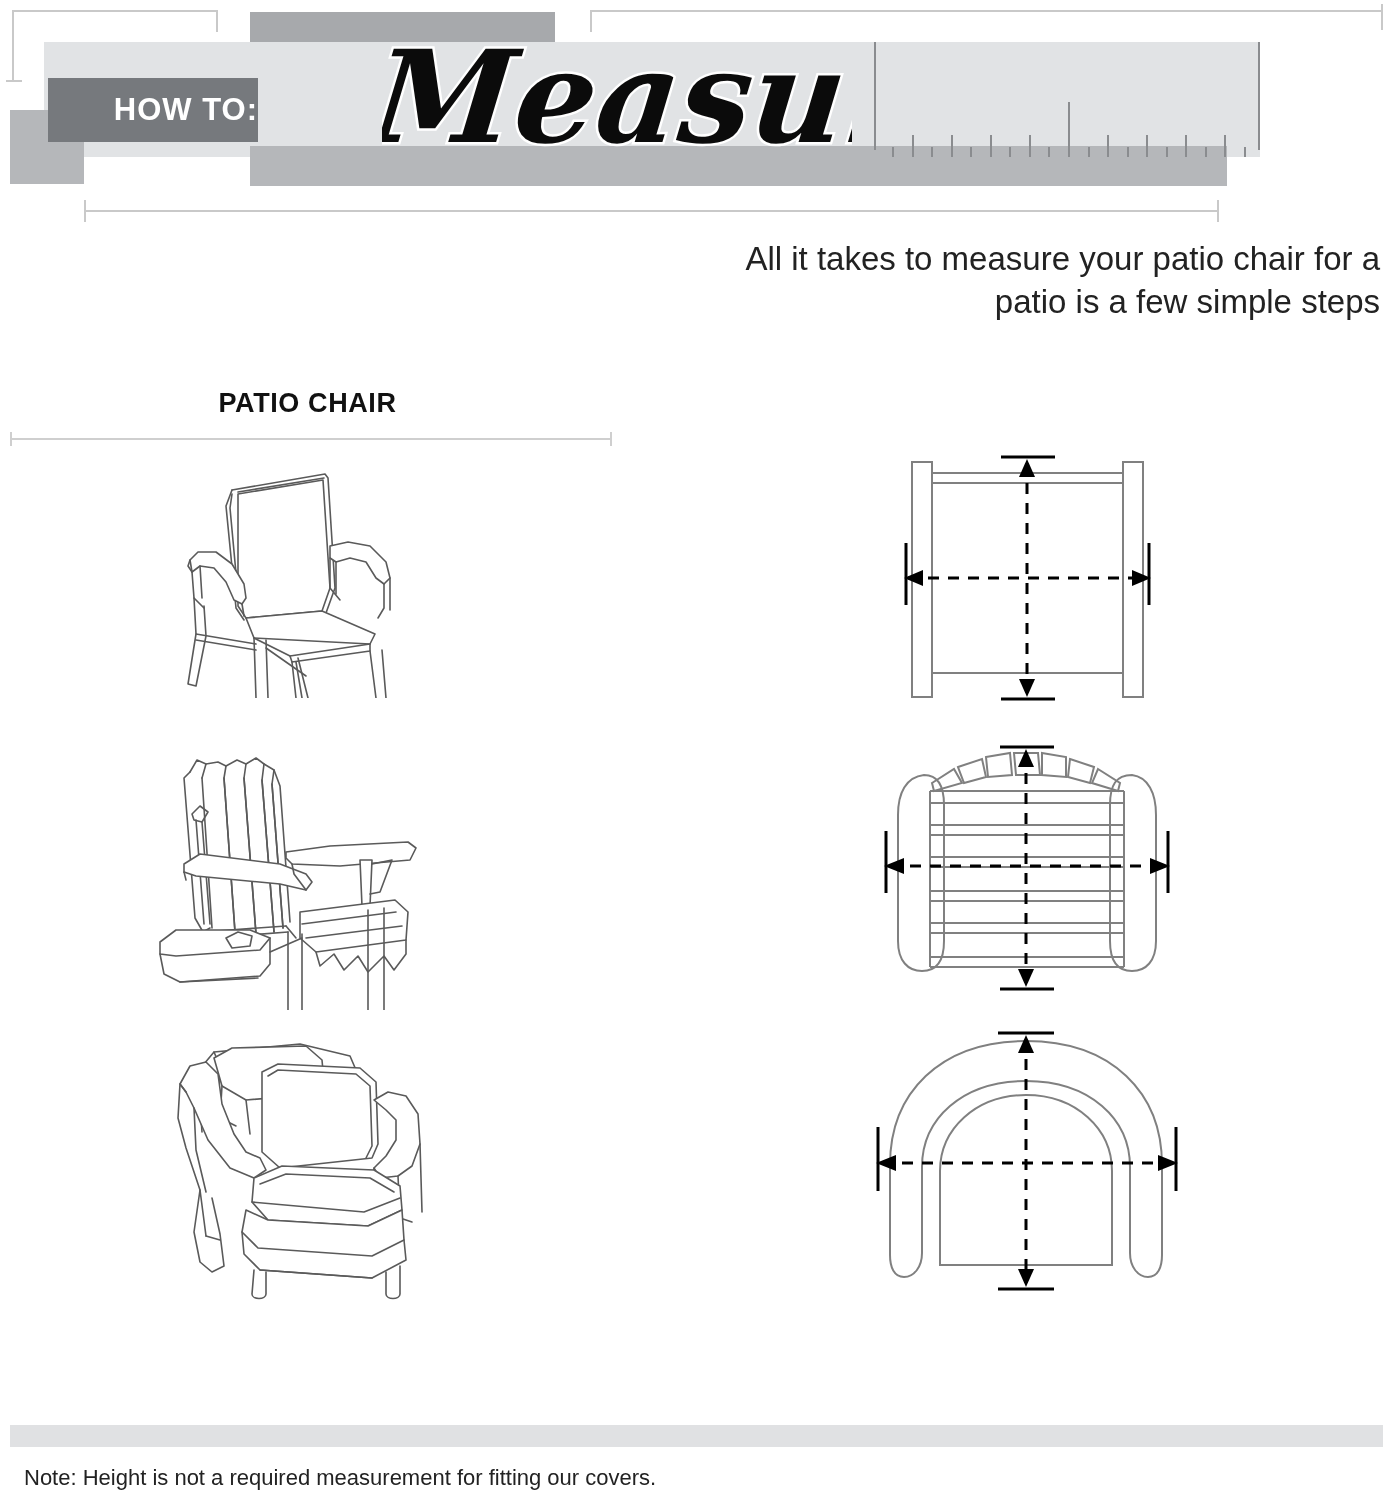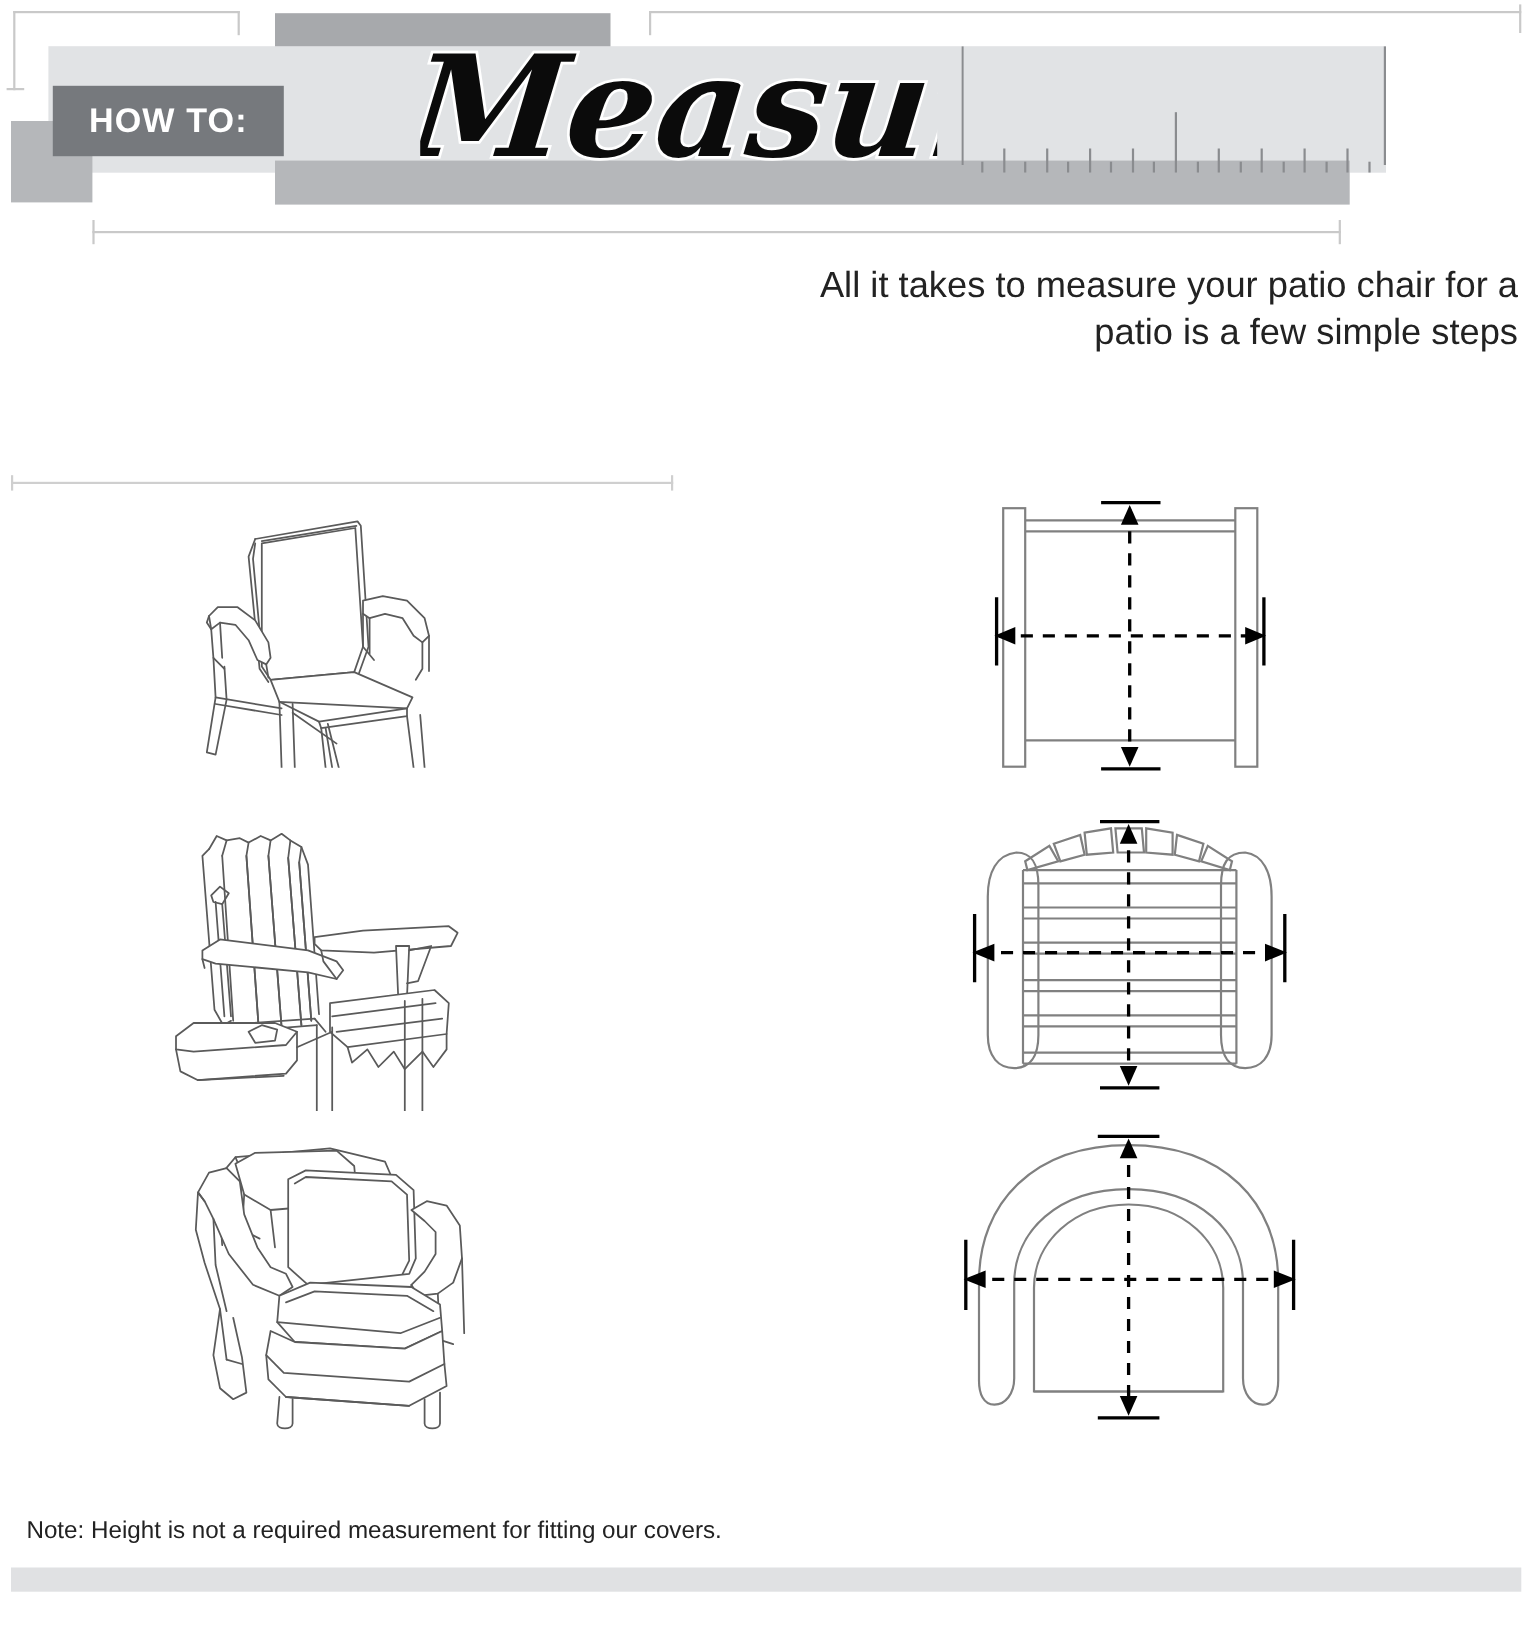--- a/index.html
+++ b/index.html
@@ -32,21 +32,21 @@
   .brk-b{left:84px;top:210px;width:1135px;height:0;border-width:0 0 2px 0;}
   .brk-b-lcap{left:84px;top:200px;width:0;height:22px;border-width:0 0 0 2px;border-color:#c9c9c9;border-style:solid;position:absolute;}
   .brk-b-rcap{left:1217px;top:200px;width:0;height:22px;border-width:0 0 0 2px;border-color:#c9c9c9;border-style:solid;position:absolute;}
 
   
   .blk-top-mid{position:absolute;left:250px;top:12px;width:305px;height:48px;background:#a7a9ac;}
   .blk-light{position:absolute;left:44px;top:42px;width:1216px;height:115px;background:#e1e3e5;}
   .blk-mid-bar{position:absolute;left:250px;top:146px;width:977px;height:40px;background:#b5b7ba;}
   .blk-small-left{position:absolute;left:10px;top:110px;width:74px;height:74px;background:#b5b7ba;}
   .blk-howto{position:absolute;left:48px;top:78px;width:210px;height:64px;background:#76797d;
-      display:flex;align-items:center;justify-content:center;}
+      display:flex;align-items:center;justify-content:flex-end;}
   .howto-text{color:#ffffff;font-weight:bold;font-size:31px;letter-spacing:1px;
       font-family:"Liberation Sans", sans-serif;}
 
   
   .ruler{position:absolute;left:874px;top:42px;width:386px;height:115px;overflow:hidden;}
   .ruler-start{position:absolute;left:0;top:0;width:0;height:108px;border-left:2px solid #8a8c8f;}
   .ruler-end{position:absolute;right:0;top:0;width:0;height:108px;border-left:2px solid #8a8c8f;}
   .tick{position:absolute;bottom:0;width:0;border-left:2px solid #8a8c8f;}
 
   
@@ -67,21 +67,21 @@
   .rule-cap-r{position:absolute;left:600px;top:0;width:0;height:14px;border-left:2px solid #cfcfcf;}
 
   
   .illus{position:absolute;}
   .illus svg{display:block;width:100%;height:100%;}
 
   
   .caption{position:absolute;left:700px;top:1310px;width:690px;font-size:26px;
      line-height:1.32;color:#222;font-weight:300;}
   .footer-bar{position:absolute;left:10px;top:1425px;width:1373px;height:22px;background:#e0e1e3;}
-  .note{position:absolute;left:24px;top:1378px;font-size:22px;color:#222;font-weight:300;}
+  .note{position:absolute;left:24px;top:1465px;font-size:22px;color:#222;font-weight:300;}
 
   .ln{fill:none;stroke:#5a5a5a;stroke-width:1.6;stroke-linejoin:round;stroke-linecap:round;}
   .dim{fill:none;stroke:#000;stroke-width:3;}
   .dimdash{fill:none;stroke:#000;stroke-width:3;stroke-dasharray:11 9;}
   .gray-shape{fill:none;stroke:#808080;stroke-width:2;}
 </style>
 </head>
 <body>
 
 <div class="page">
@@ -141,20 +141,21 @@
         <text id="script-text" x="0" y="118" font-family="'DejaVu Serif', serif" font-size="128" font-style="italic" font-weight="bold" fill="#0b0b0b" stroke="#ffffff" stroke-width="5" paint-order="stroke fill" transform="skewX(-6)">Measure</text>
       </svg>
     </div>
   </div>
 
   <div class="subtitle">
     <div>All it takes to measure your patio chair for a</div>
     <div>patio is a few simple steps</div>
   </div>
 
+  <div class="section-title">PATIO CHAIR</div>
   <div class="rule-wrap">
     <div class="rule-line"></div>
     <div class="rule-cap-l"></div>
     <div class="rule-cap-r"></div>
   </div>
 
   <div class="illus" style="left:170px;top:448px;width:290px;height:250px;">
     <svg viewBox="0 0 290 250">
       <g class="ln">
 

